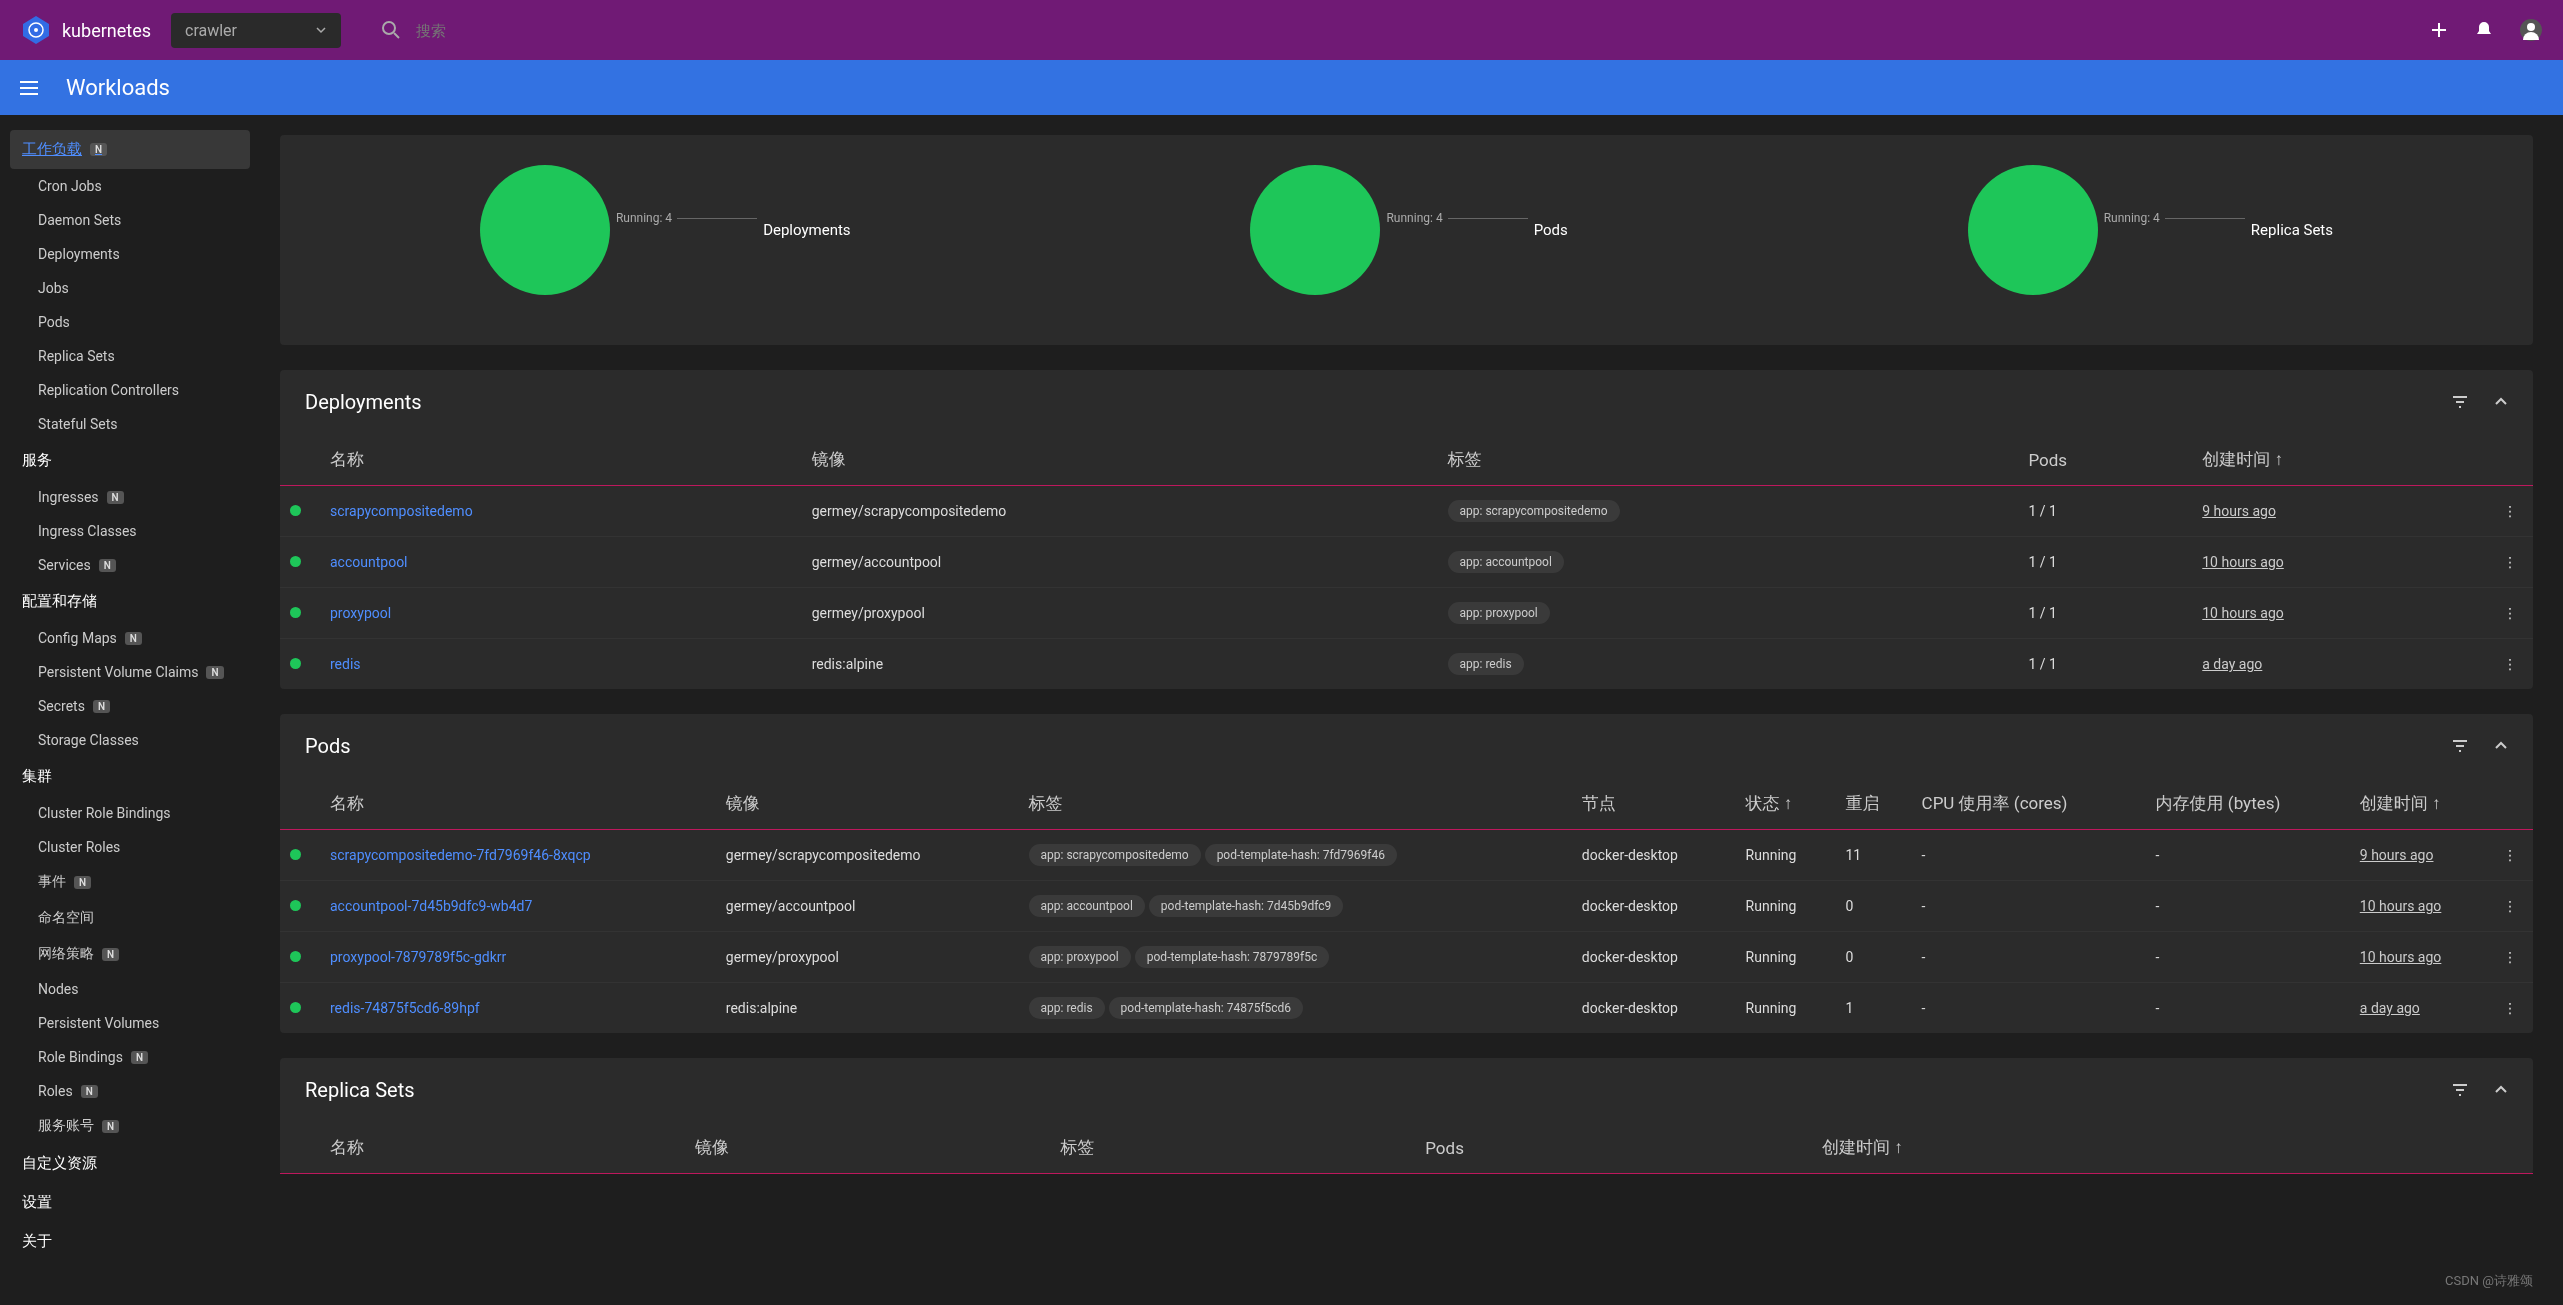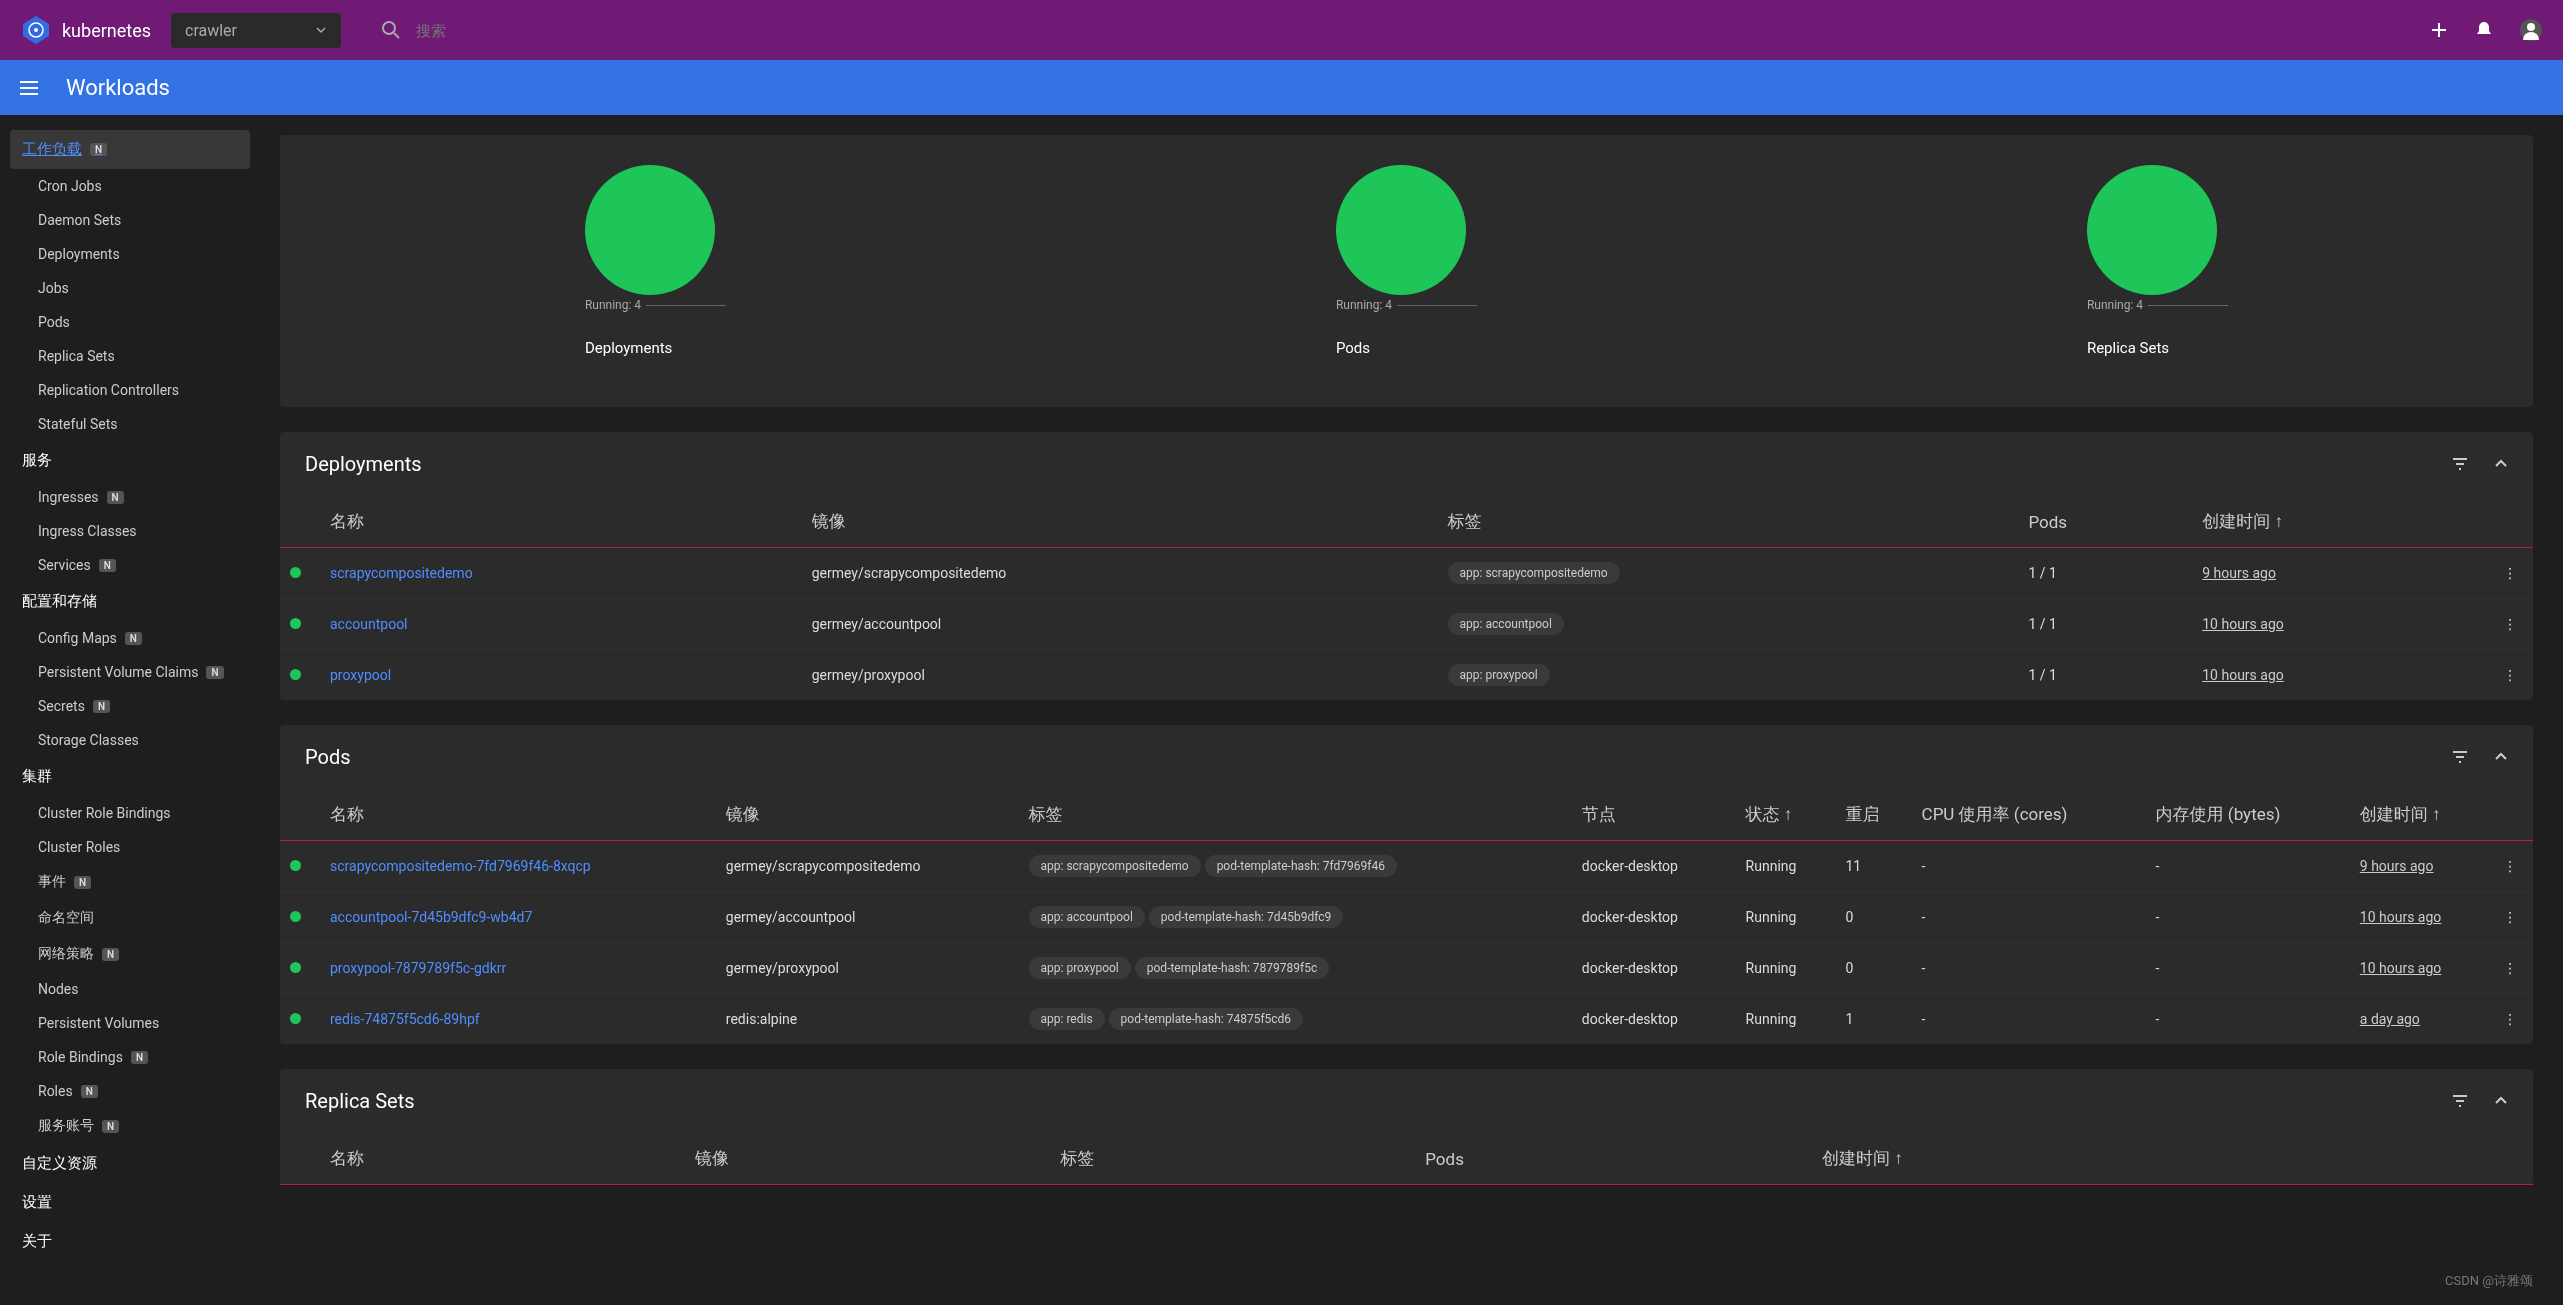--- a/index.html
+++ b/index.html
@@ -31,21 +31,21 @@
 .badge-n { background: #555; color: #ddd; border-radius: 3px; font-size: 10px; padding: 1px 5px; font-weight: 600; }
 
 
 .card { background: #2b2b2b; border-radius: 4px; margin-bottom: 25px; }
 .card-header { padding: 20px 25px; font-size: 20px; display: flex; align-items: center; justify-content: space-between; }
 .card-header .actions { display: flex; gap: 25px; align-items: center; }
 .chev { cursor: pointer; }
 
 
 .charts { display: flex; justify-content: space-around; padding: 30px 0 50px; }
-.chart { display: flex; flex-direction: column; gap: 15px; }
+.chart { display: flex; flex-direction: row; align-items: center; gap: 6px; }
 .donut { width: 130px; height: 130px; border-radius: 50%; background: #1ec659; position: relative; }
 .chart-label-row { display: flex; align-items: center; gap: 5px; font-size: 12px; color: #aaa; position: relative; top: -12px;}
 .chart-label-row .line { width:80px; height:1px; background:#666;}
 .chart-title { font-size: 15px; color: #fff; }
 
 
 .tbl { width: 100%; border-collapse: collapse; }
 .tbl th { text-align: left; font-weight: 400; font-size: 17px; color: #ccc; padding: 14px 10px; border-bottom: 1px solid #be185d; }
 .tbl td { padding: 12px 10px; border-bottom: 1px solid #333; font-size: 14px; color: #ddd; vertical-align: middle; }
 .tbl tr:last-child td { border-bottom: none; }
@@ -217,20 +217,29 @@
             </tr>
             <tr>
               <td><span class="status-dot"></span></td>
               <td><span class="link">proxypool</span></td>
               <td>germey/proxypool</td>
               <td><span class="chip">app: proxypool</span></td>
               <td>1 / 1</td>
               <td><span class="time">10 hours ago</span></td>
               <td class="row-menu">⋮</td>
             </tr>
+            <tr>
+              <td><span class="status-dot"></span></td>
+              <td><span class="link">redis</span></td>
+              <td>redis:alpine</td>
+              <td><span class="chip">app: redis</span></td>
+              <td>1 / 1</td>
+              <td><span class="time">a day ago</span></td>
+              <td class="row-menu">⋮</td>
+            </tr>
           </tbody>
         </table>
     </div>
 
     <div class="card">
       <div class="card-header">
         <span>Pods</span>
         <div class="actions">
           <svg width="18" height="18" viewBox="0 0 18 18">
               <path d="M2 4h14M5 9h8M8 14h2" stroke="#ccc" stroke-width="2"></path>

